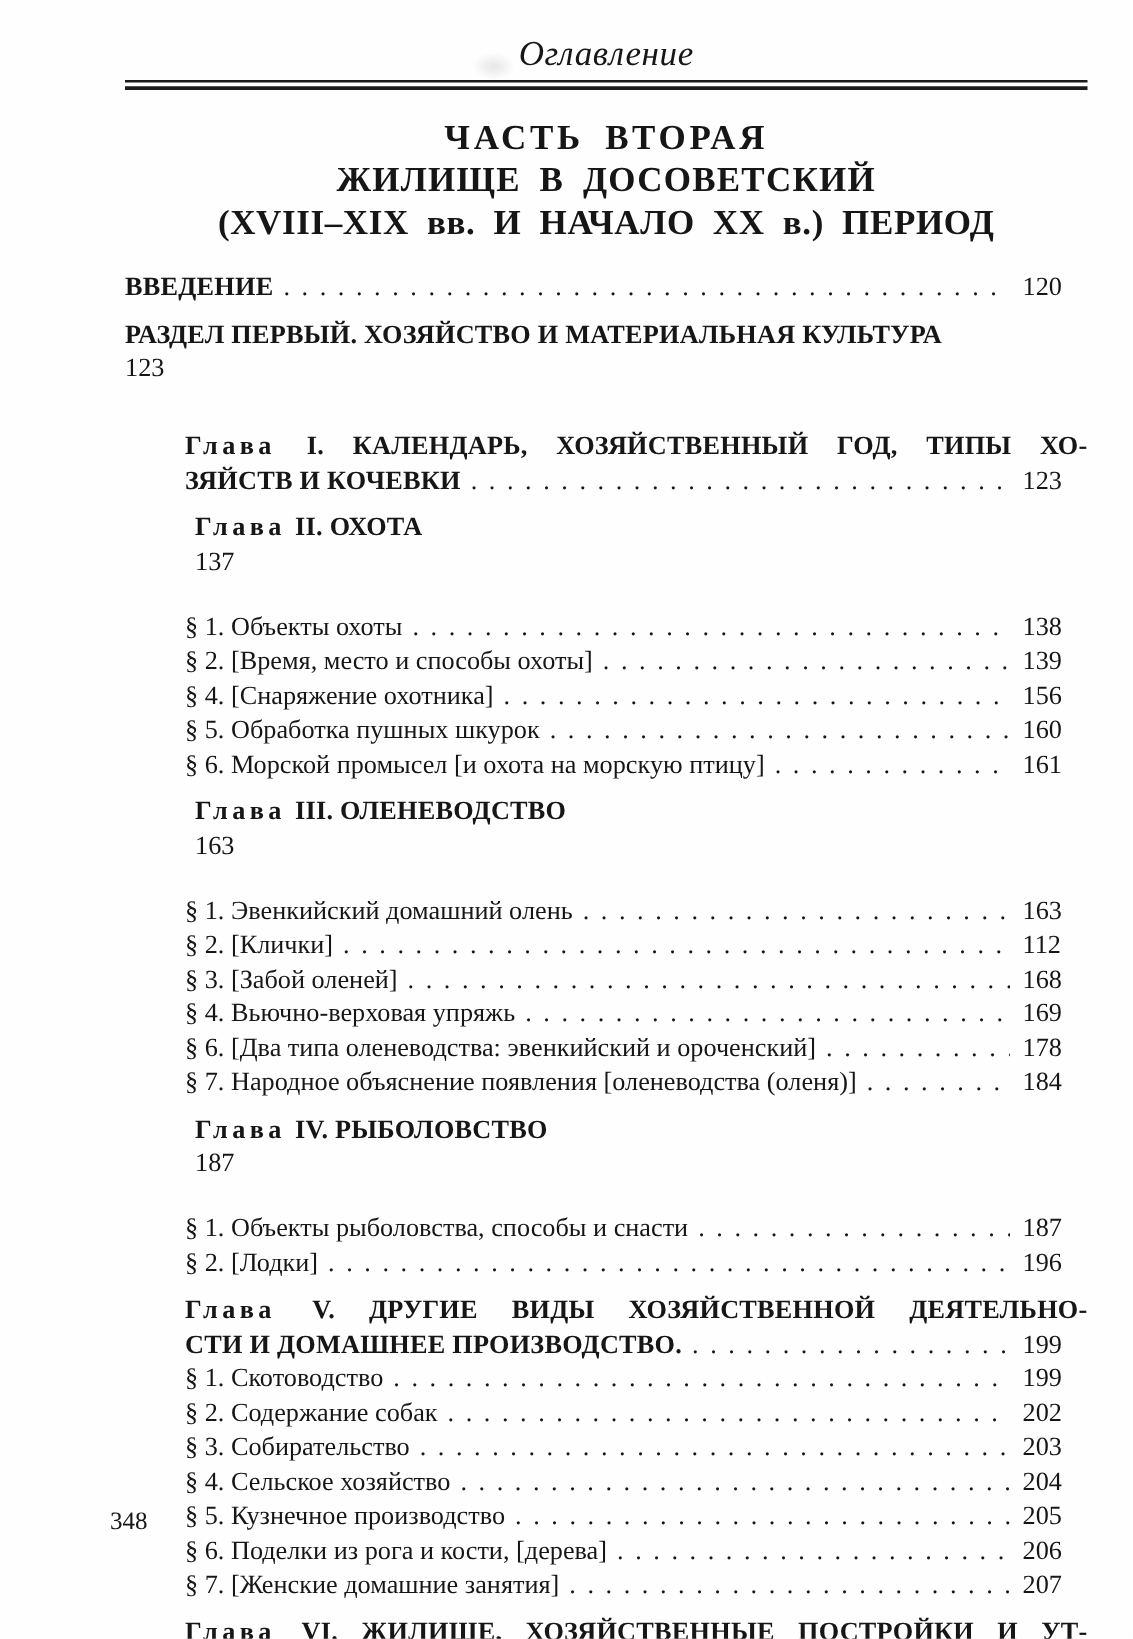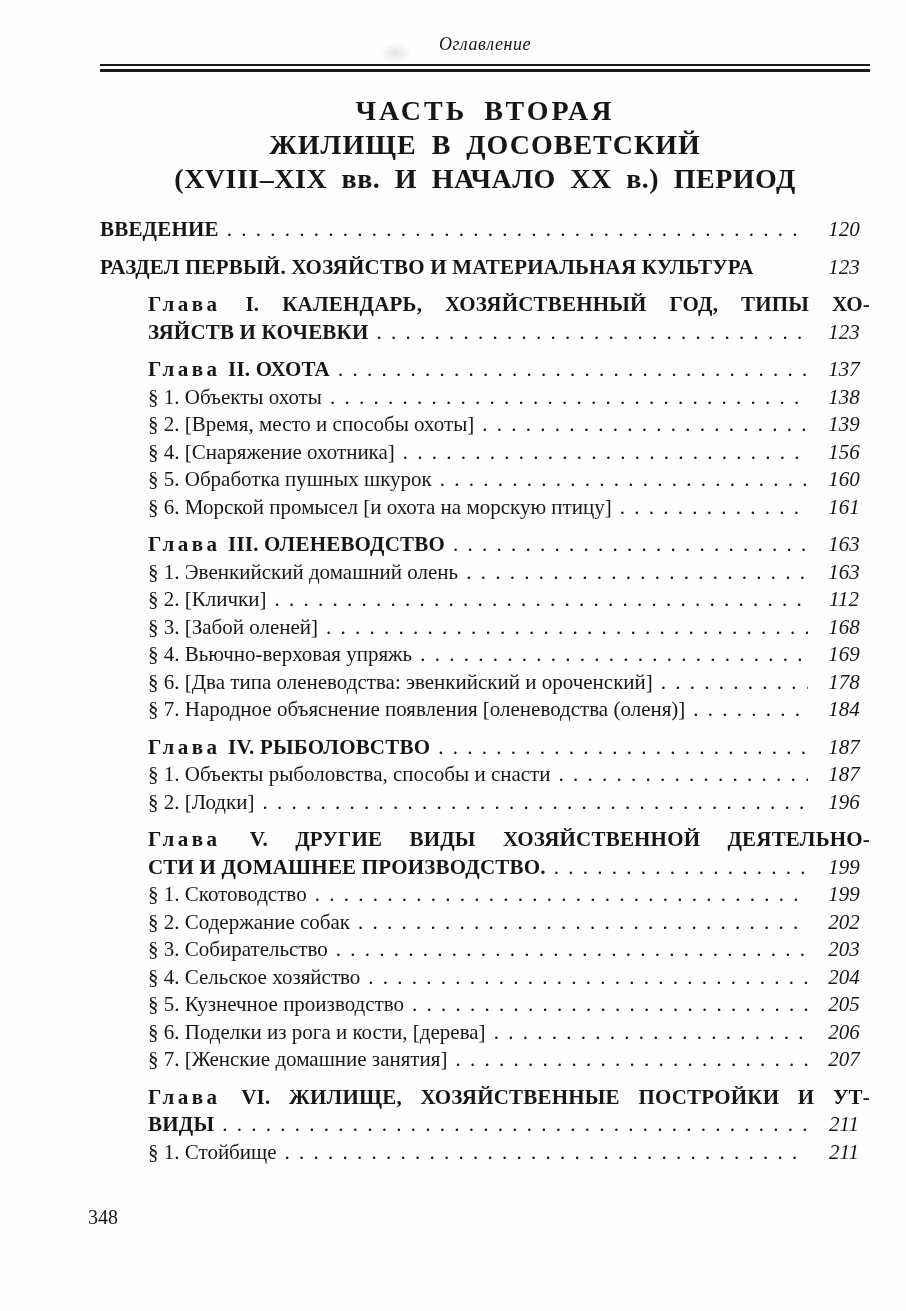--- a/index.html
+++ b/index.html
@@ -10,21 +10,21 @@
     color: #161616;
     position: relative;
     overflow: hidden;
   }
   .page { position: absolute; inset: 0; background: #fefefe; }
   .inner { position: absolute; left: 100px; top: 32px; width: 770px; }
 
   .running-head {
     text-align: center;
     font-style: italic;
-    font-size: 18px;
+    font-size: 28px;
     line-height: 24px;
     letter-spacing: 0.5px;
   }
   .double-rule {
     margin-top: 8px;
     height: 3px;
     border-top: 2px solid #1b1b1b;
     border-bottom: 3px solid #1b1b1b;
   }
 
@@ -41,45 +41,44 @@
   .pt-line3 { letter-spacing: 0.5px; }
 
   .toc {
     margin-top: 20px;
     font-size: 21px;
     line-height: 27.5px;
   }
   .row { display: flex; align-items: baseline; }
   .row.ind { padding-left: 48px; }
   .row.bold { font-weight: bold; letter-spacing: 0.2px; }
-  .row.gap { margin-top: 10px; }
+  .row.gap { margin-top: 10px; flex-direction: column; }
 
   .label { flex: 0 0 auto; white-space: nowrap; }
   .spaced { letter-spacing: 3.5px; margin-right: 2px; }
 
   .leader {
     flex: 1 1 0;
     min-width: 0;
     overflow: hidden;
     white-space: nowrap;
     margin-left: 8px;
     margin-right: 10px;
     letter-spacing: 2px;
     font-weight: normal;
   }
   .leader::after {
     content: ". . . . . . . . . . . . . . . . . . . . . . . . . . . . . . . . . . . . . . . . . . . . . . . . . . . . . . . . . . . . . . . . . . . . . . . .";
   }
   .spacer { flex: 1 1 0; }
   .page-num {
     flex: 0 0 52px;
-    text-align: center;
+    text-align: left;
     font-weight: normal;
     letter-spacing: 0;
-    font-style: italic;
   }
 
   .row.just { display: block; text-align: justify; text-align-last: justify; }
   .row.just .label { white-space: normal; display: block; }
 
   .folio {
     position: absolute;
     left: 88px;
     top: 1206px;
     font-size: 20px;

